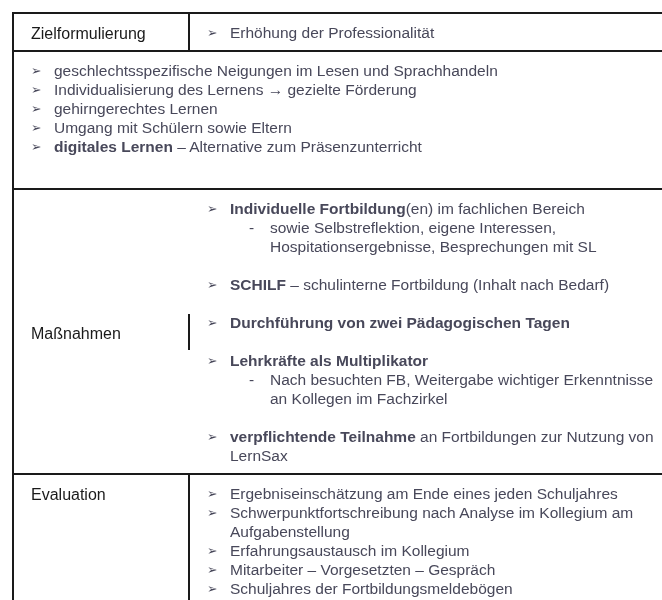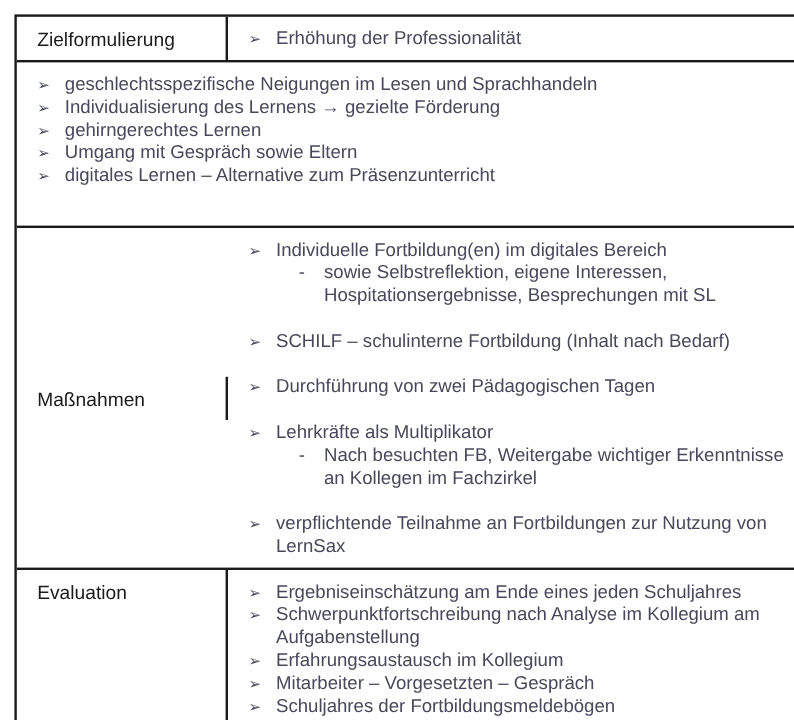--- a/index.html
+++ b/index.html
@@ -50,21 +50,21 @@
   .bullet-item{display:flex;}
   .bullet-item.gap{margin-top:19px;}
   .bullet{
     flex:0 0 23px;
     width:23px;
     font-family:"DejaVu Sans",sans-serif;
     font-size:12.5px;
     line-height:19px;
   }
   .item-text{flex:1;}
-  .item-text b{font-weight:normal;}
+  .item-text b{font-weight:bold;}
   .sub-item{display:flex;margin-left:39px;}
   .dash{flex:0 0 24px;width:24px;padding-left:3px;box-sizing:border-box;}
   .sub-text{flex:1;}
 </style>
 </head>
 <body>
 
 <div class="doc-table">
     <div class="row">
       <div class="label-cell">Zielformulierung</div>
@@ -84,34 +84,34 @@
         <div class="bullet-item">
           <span class="bullet">➢</span>
           <span class="item-text"><span>Individualisierung des Lernens → gezielte Förderung</span></span>
         </div>
         <div class="bullet-item">
           <span class="bullet">➢</span>
           <span class="item-text"><span>gehirngerechtes Lernen</span></span>
         </div>
         <div class="bullet-item">
           <span class="bullet">➢</span>
-          <span class="item-text"><span>Umgang mit Gespräch sowie Eltern</span></span>
+          <span class="item-text"><span>Umgang mit Schülern sowie Eltern</span></span>
         </div>
         <div class="bullet-item">
           <span class="bullet">➢</span>
           <span class="item-text"><b>digitales Lernen</b><span> – Alternative zum Präsenzunterricht</span></span>
         </div>
       </div>
     </div>
     <div class="row">
       <div class="label-cell">Maßnahmen</div>
       <div class="content-cell">
         <div class="bullet-item">
           <span class="bullet">➢</span>
-          <span class="item-text"><b>Individuelle Fortbildung</b><span>(en) im digitales Bereich</span></span>
+          <span class="item-text"><b>Individuelle Fortbildung</b><span>(en) im fachlichen Bereich</span></span>
         </div>
         <div class="sub-item">
           <span class="dash">-</span>
           <span class="sub-text">sowie Selbstreflektion, eigene Interessen, Hospitationsergebnisse, Besprechungen mit SL</span>
         </div>
         <div class="bullet-item gap">
           <span class="bullet">➢</span>
           <span class="item-text"><b>SCHILF</b><span> – schulinterne Fortbildung (Inhalt nach Bedarf)</span></span>
         </div>
         <div class="bullet-item gap">

